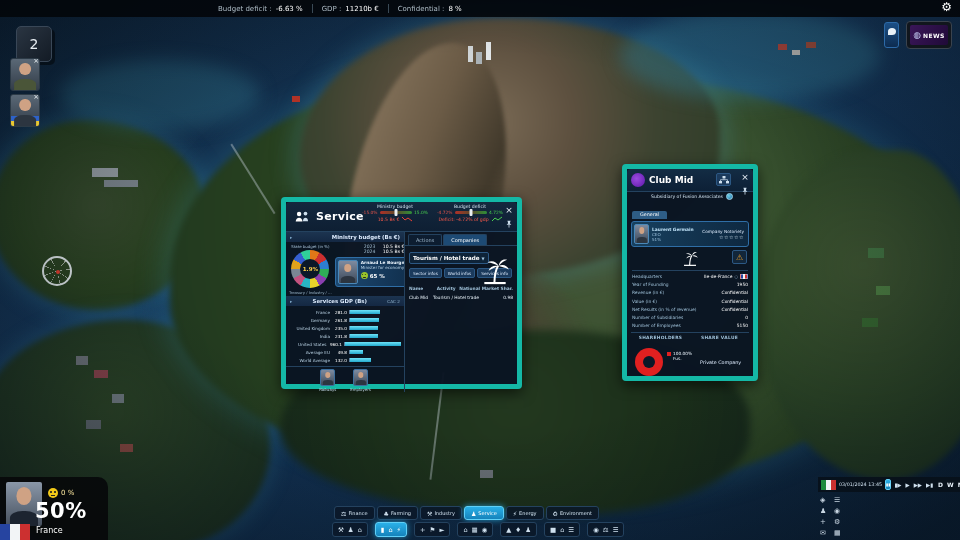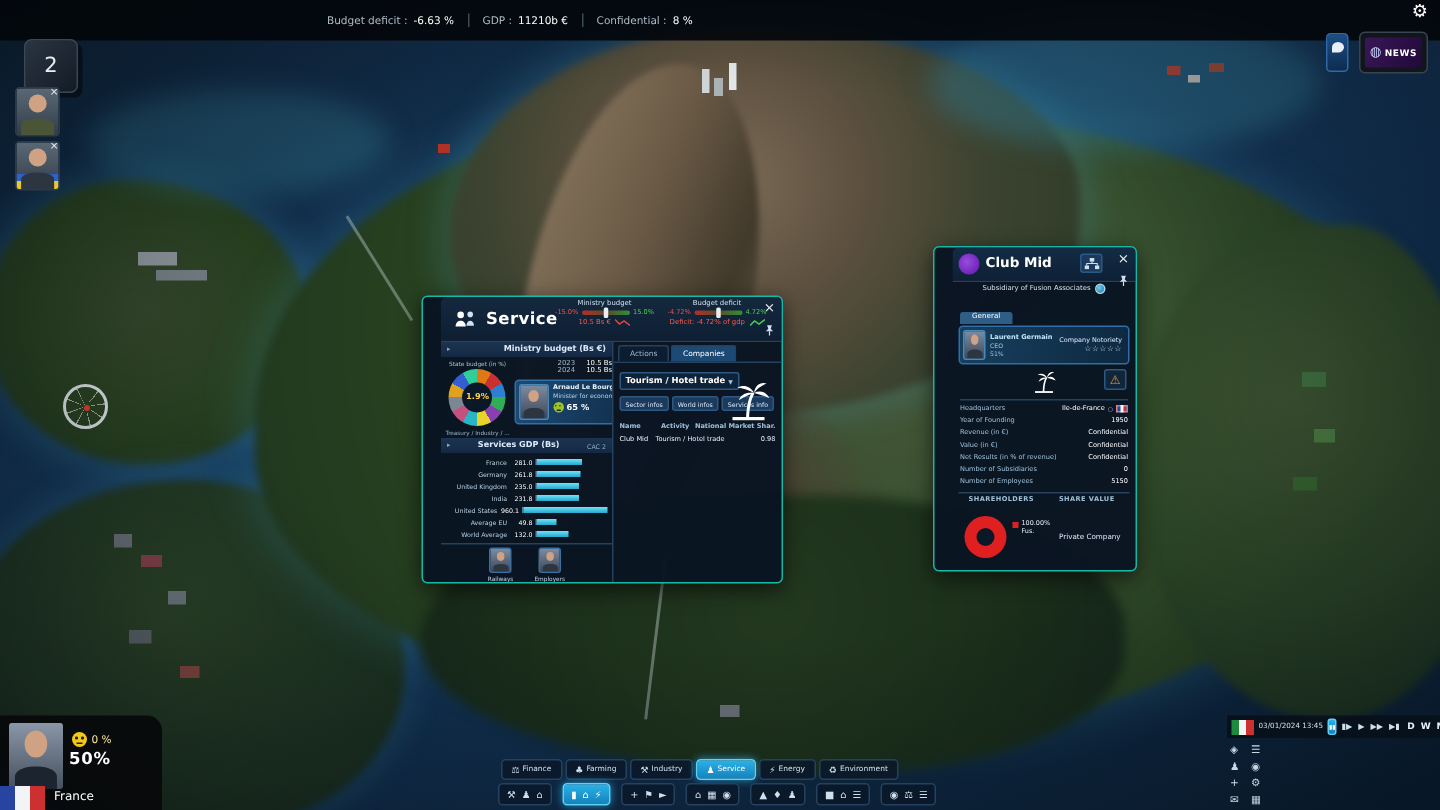--- a/index.html
+++ b/index.html
@@ -33,21 +33,21 @@
   .shallow1{left:620px;top:10px;width:260px;height:90px;border-radius:50%;background:rgba(52,125,148,.45);filter:blur(9px);}
   .shallow2{left:60px;top:60px;width:200px;height:70px;border-radius:50%;background:rgba(52,125,148,.35);filter:blur(9px);}
   .vignette{position:absolute;inset:0;background:radial-gradient(ellipse at 50% 45%,rgba(0,0,0,0) 45%,rgba(4,10,18,.45) 95%);}
   .bld{position:absolute;filter:none;}
   .road{position:absolute;background:rgba(185,195,200,.45);}
   .wheel{position:absolute;left:42px;top:256px;width:30px;height:30px;border:2px solid #dde4e6;border-radius:50%;
     background:repeating-conic-gradient(rgba(255,255,255,0) 0 38deg,rgba(255,255,255,.55) 38deg 42deg);}
   .wheel::after{content:'';position:absolute;left:12px;top:12px;width:4px;height:4px;border-radius:50%;background:#e23c2e;}
 
   
-  #topbar{position:absolute;left:0;top:0;width:960px;height:27px;background:rgba(3,7,11,.92);
+  #topbar{position:absolute;left:0;top:0;width:960px;height:17px;background:rgba(3,7,11,.92);
     display:flex;align-items:center;color:#d4dee6;font-size:7px;}
   #topbar-stats{display:flex;align-items:center;margin-left:218px;gap:9px;}
   .tb-item{display:flex;gap:4px;white-space:nowrap;}
   .tb-label{color:#aebcc6;}
   .tb-value{color:#fff;}
   .tb-sep{width:1px;height:9px;background:#3a4a56;display:inline-block;}
   #gear{position:absolute;right:8px;top:0px;color:#fff;font-size:12px;line-height:15px;cursor:pointer;}
 
   
   #cube{position:absolute;left:16px;top:26px;width:36px;height:36px;background:linear-gradient(135deg,#2a3542,#131b25);
@@ -70,22 +70,22 @@
     background:linear-gradient(#1b4f86,#0d2c50);border:1px solid #2c6aa8;}
   #phone::after{content:'';position:absolute;left:3px;top:5px;width:8px;height:7px;border-radius:50% 50% 50% 0;background:#e8f0f6;}
   #newsTV{position:absolute;left:906px;top:21px;width:46px;height:28px;border-radius:4px;background:#11161d;
     border:1px solid #3a434e;display:flex;align-items:center;justify-content:center;}
   #newsTV .screen{width:38px;height:20px;border-radius:2px;background:linear-gradient(120deg,#3a1658,#200a38);
     display:flex;align-items:center;justify-content:center;gap:2px;color:#fff;}
   #newsTV .globe{font-size:9px;color:#cfd8ff;}
   #newsTV .nl{font-size:6px;font-weight:bold;letter-spacing:.4px;}
 
   
-  .win{position:absolute;background:rgba(9,20,34,.96);border:1px solid #14b8a6;border-radius:4px;
-    box-shadow:0 4px 14px rgba(0,0,0,.6);color:#d8e6f2;padding-left:12px;}
+  .win{position:absolute;background:rgba(9,20,34,.96);border:5px solid #14b8a6;border-radius:4px;
+    box-shadow:0 4px 14px rgba(0,0,0,.6);color:#d8e6f2;}
   .win .titlebar{display:flex;align-items:center;border-bottom:1px solid #24425f;
     background:linear-gradient(#14283e,#0e1f33);border-radius:4px 4px 0 0;}
   .xbtn{color:#e9f1f7;font-size:9px;line-height:9px;cursor:pointer;}
   .pin{width:8px;height:8px;}
 
   
   #svc{left:281px;top:197px;width:241px;height:192px;}
   #svc .titlebar{height:30px;padding:0 4px;position:relative;}
   #svc .ppl{width:17px;height:13px;margin:0 5px 0 4px;}
   #svc .wtitle{font-size:11px;font-weight:bold;color:#fff;letter-spacing:.3px;}
@@ -213,21 +213,21 @@
     border-radius:0 10px 0 0;color:#fff;}
   #player .pframe{position:absolute;left:6px;top:5px;width:36px;height:44px;border-radius:2px;overflow:hidden;
     background:linear-gradient(#8a97a8,#46505e);}
   #player .face::after{background:#1c2430;}
   .mood-row{position:absolute;left:48px;top:11px;display:flex;align-items:center;gap:3px;}
   .mood-smiley{width:10px;height:10px;border-radius:50%;background:#f2c918;position:relative;}
   .mood-smiley::before{content:'';position:absolute;left:2px;top:3px;width:1.6px;height:1.6px;border-radius:50%;
     background:#222;box-shadow:4px 0 0 #222;}
   .mood-smiley::after{content:'';position:absolute;left:2.8px;bottom:2px;width:4.6px;height:1.2px;background:#222;}
   .mood-pct{font-size:7px;color:#ffe9a0;}
-  .approval{position:absolute;left:46px;top:22px;font-size:11px;font-weight:bold;letter-spacing:.5px;}
+  .approval{position:absolute;left:35px;top:22px;font-size:21px;font-weight:bold;letter-spacing:.5px;}
   .pflag{position:absolute;left:0px;top:524px;width:30px;height:16px;
     background:linear-gradient(90deg,#2644a0 33%,#f2f4f6 33% 66%,#cc3030 66%);}
   .pcountry{position:absolute;left:36px;top:526px;font-size:8px;color:#fff;}
 
   
   #tb-tabs{position:absolute;left:334px;top:506px;display:flex;gap:2px;}
   .tb-tab{display:flex;align-items:center;gap:2px;height:14px;padding:0 6px;background:rgba(10,24,40,.85);
     border:1px solid #24425f;border-radius:3px;font-size:5px;color:#cfe0ee;cursor:pointer;white-space:nowrap;}
   .tb-tab .ic{font-size:6px;}
   .tb-tab.active{background:linear-gradient(#2ab0e8,#1583bb);color:#fff;border-color:#5fd0f8;

